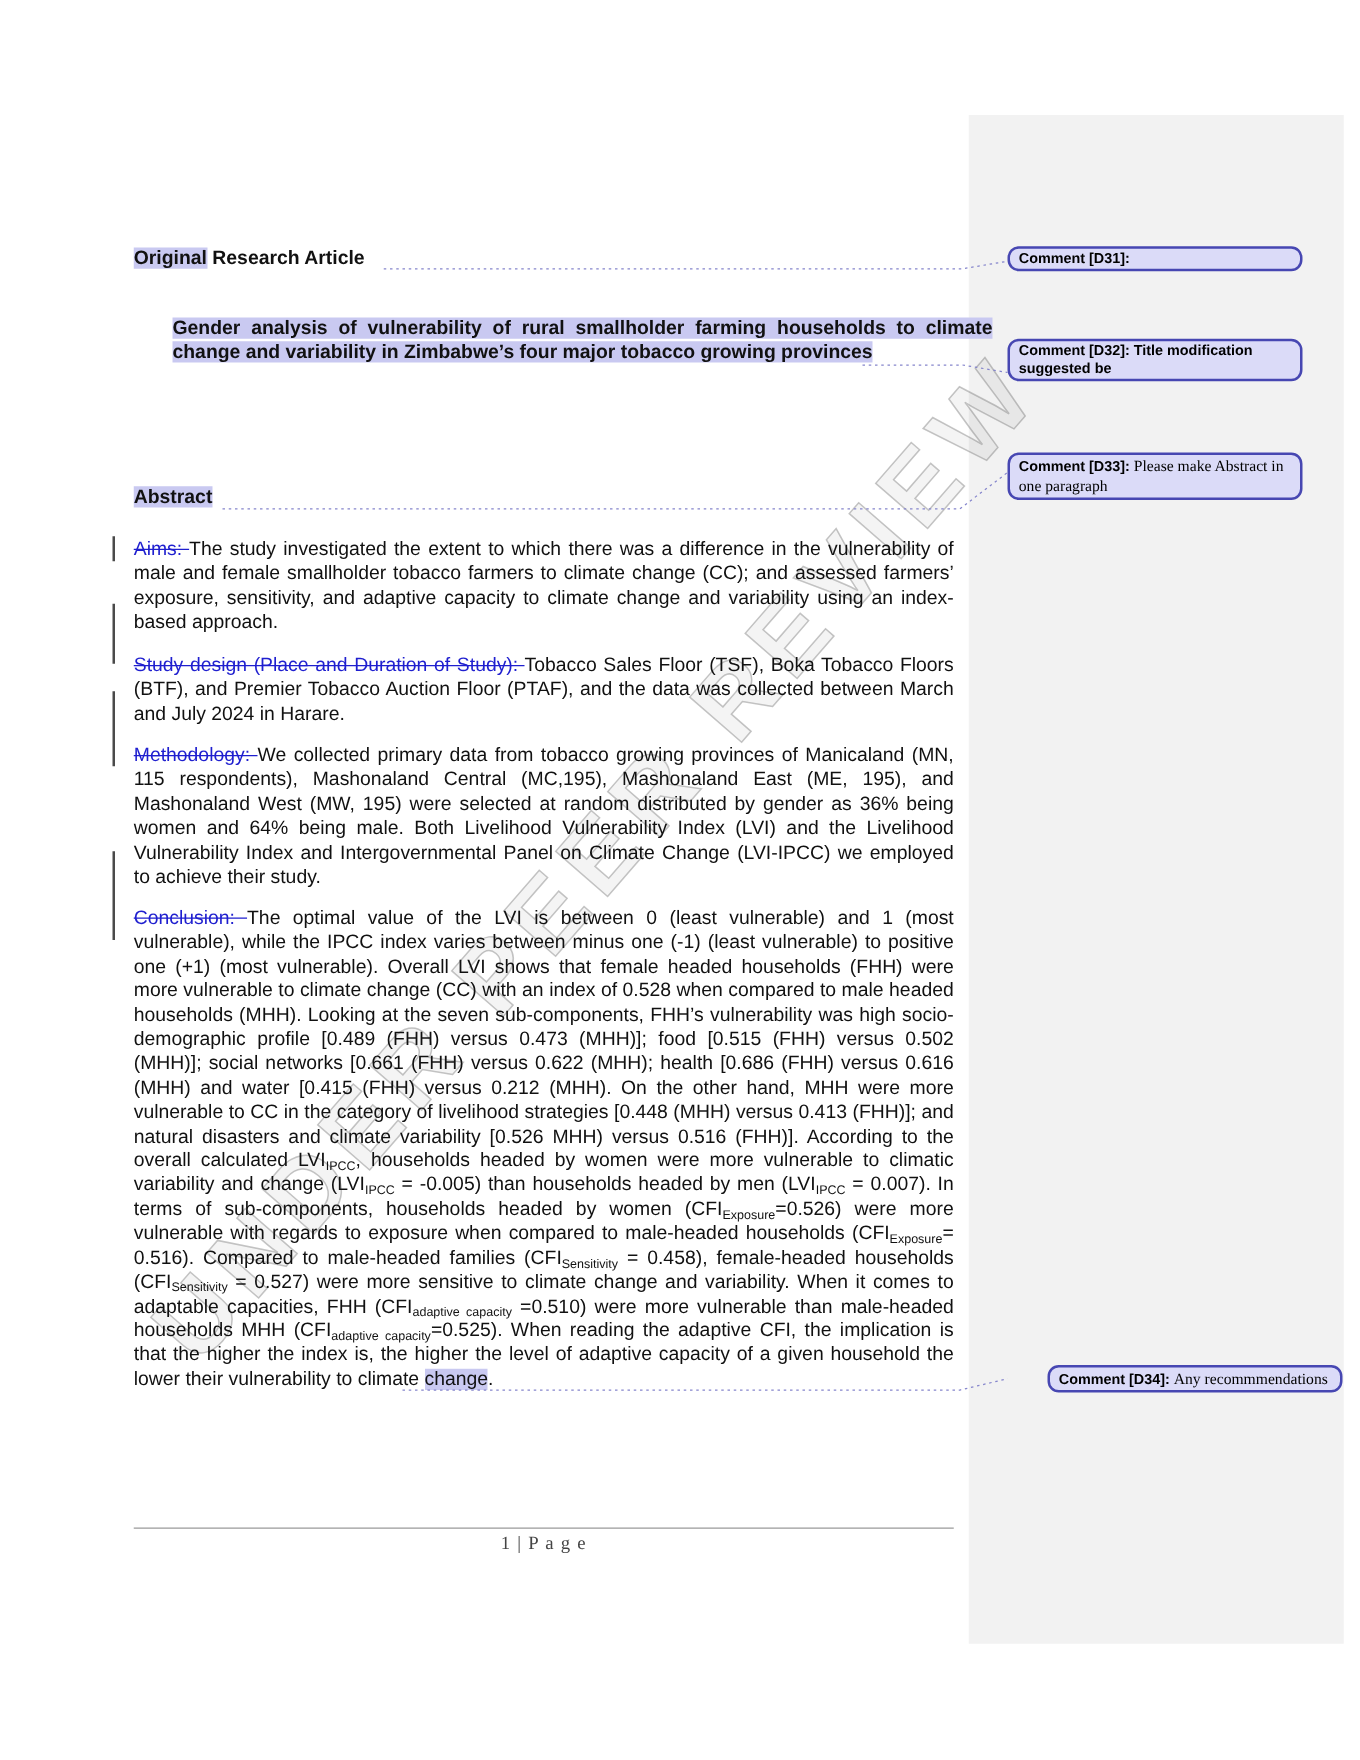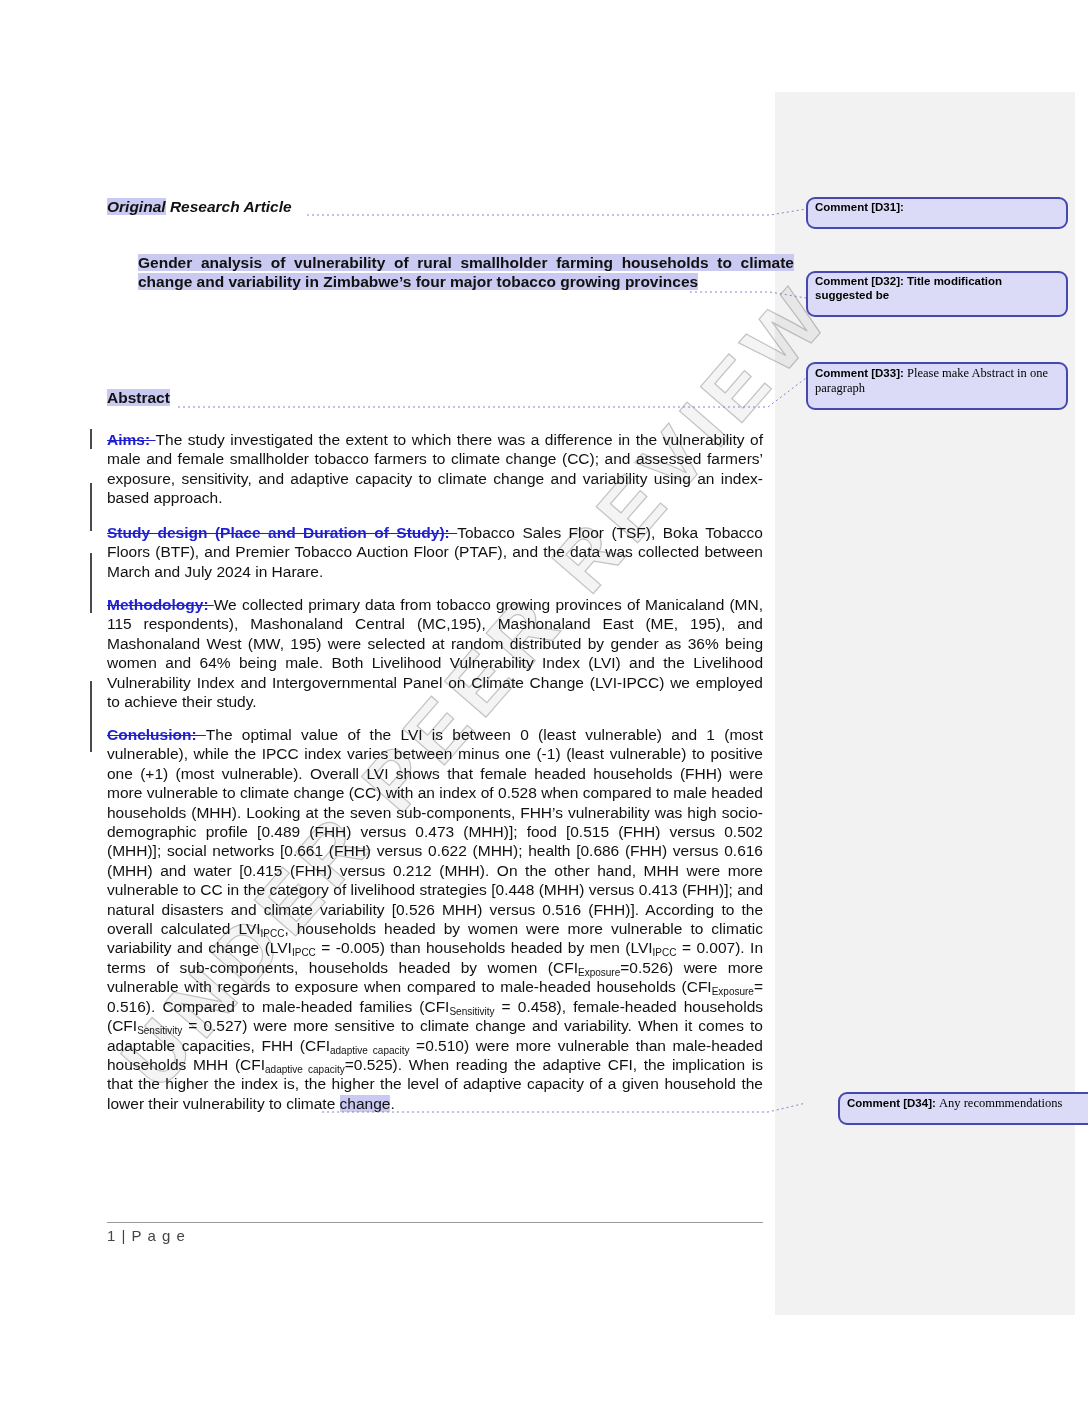--- a/index.html
+++ b/index.html
@@ -9,58 +9,58 @@
         background:var(--markup_panel);}
   
   .watermark{position:absolute;left:-30px;top:660px;width:980px;text-align:center;
         transform:rotate(-49deg);transform-origin:center;
         font-weight:bold;font-size:80px;letter-spacing:10px;white-space:nowrap;
         color:rgba(0,0,0,0.045);-webkit-text-stroke:1.2px rgba(110,110,110,0.40);
         pointer-events:none;user-select:none;}
   
   .doc-block{position:absolute;left:107px;width:656px;font-size:15.5px;line-height:19.4px;
         text-align:justify;}
-  .doc-header{top:197px;text-align:left;font-style:italic;}
+  .doc-header{top:197px;text-align:left;}
   .doc-title{top:253px;padding-left:31px;}
   .doc-abstract{top:388px;text-align:left;}
   .doc-aims{top:430px;}
   .doc-study{top:523px;}
   .doc-method{top:595px;}
   .doc-conclusion{top:725px;}
   .seg-b{font-weight:bold;}
   .seg-hl{background:var(--highlight);}
   .seg-hlb{background:var(--highlight);font-weight:bold;}
-  .seg-del{color:var(--tracked_change_blue);font-weight:bold;text-decoration:line-through;margin-top:28px;}
+  .seg-del{color:var(--tracked_change_blue);font-weight:normal;text-decoration:line-through;margin-top:28px;}
   .seg-sub{font-size:10px;vertical-align:-3px;line-height:0;}
   
   .change-bar{position:absolute;left:90px;width:2px;background:#4a4a4a;}
   .bar1{top:429px;height:20px;}
   .bar2{top:483px;height:48px;}
   .bar3{top:553px;height:60px;}
   .bar4{top:681px;height:71px;}
   
-  .comment-box{position:absolute;left:806px;width:262px;box-sizing:border-box;
+  .comment-box{position:absolute;left:806px;width:236px;box-sizing:border-box;
         background:var(--comment_fill);border:2px solid var(--comment_border);
-        border-radius:9px;padding:2px 7px 12px 7px;
+        border-radius:9px;padding:2px 7px 0 7px;
         font-family:"Liberation Sans",sans-serif;font-size:11.5px;line-height:13.8px;color:#000;}
   .cmt-d31{top:197px;}
   .cmt-d32{top:271px;}
   .cmt-d33{top:362px;}
   .cmt-d34{top:1092px;margin-left:32px;}
   .cmt-label{font-weight:bold;}
   .cmt-sans .cmt-content{font-weight:bold;}
   .cmt-serif .cmt-content{font-family:"Liberation Serif",serif;font-weight:normal;
         font-size:12.5px;line-height:14.5px;}
   .cmt-content div{font-weight:inherit;}
   
   .connectors{position:absolute;left:0;top:0;pointer-events:none;}
   
   .footer-rule{position:absolute;left:107px;top:1222px;width:656px;border-top:1px solid #9a9a9a;}
-  .page-number{position:absolute;left:107px;top:1227px;width:656px;text-align:left;
-        font-family:Liberation Sans, sans-serif;font-size:15px;color:#444;letter-spacing:1px;}
+  .page-number{position:absolute;left:107px;top:1227px;width:656px;text-align:center;
+        font-family:Liberation Serif, serif;font-size:15px;color:#444;letter-spacing:1px;}
 </style>
 </head>
 <body>
 
 <div class="page">
 
   <div class="markup-panel"></div>
 
   <div class="watermark">UNDER PEER REVIEW</div>
 

